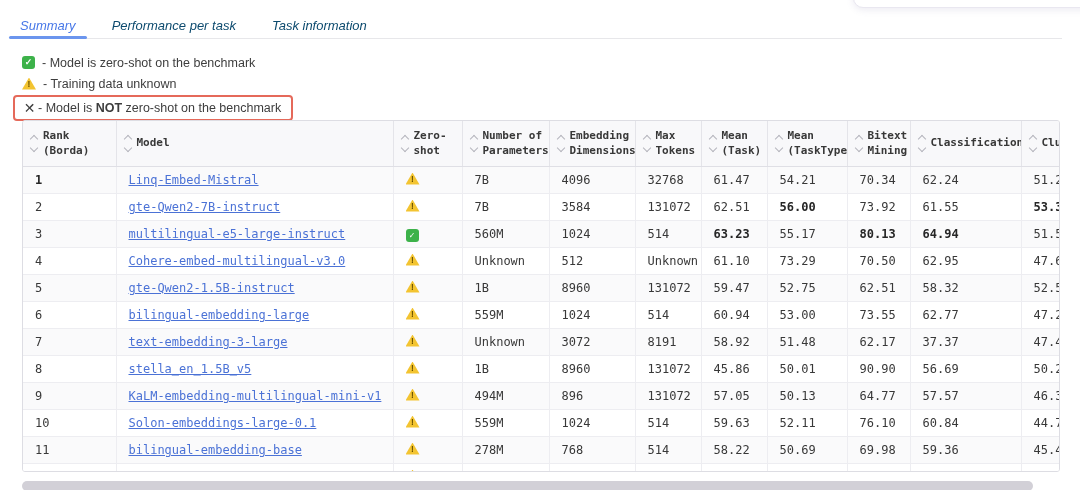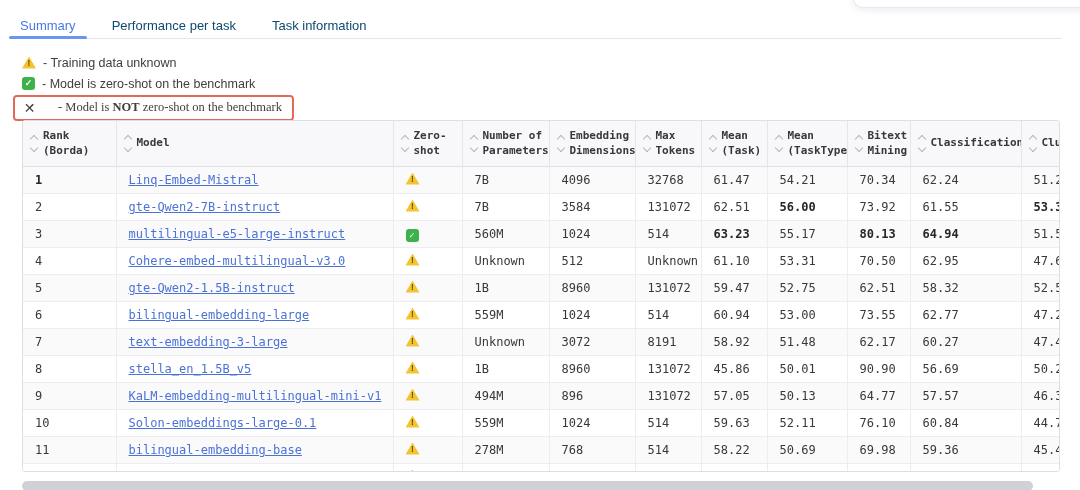--- a/index.html
+++ b/index.html
@@ -1,39 +1,39 @@
 <!DOCTYPE html>
 <html style="--accent-blue: #4878e8; --underline-blue: #6b95ee; --link-blue: #4b72d6; --box-red: #e5695a; --check-green: #3db24a; --warn-yellow: #f3c431; --scroll-gray: #d2d0d7;"><head>
 <meta charset="utf-8">
 <style>
   html,body{margin:0;padding:0;background:#fff;}
   #app{position:relative;width:1080px;height:490px;background:#fff;overflow:hidden;
        font-family:"Liberation Sans",sans-serif;color:#333;}
 
   
   .tabbar{position:absolute;left:14px;top:13px;width:1048px;height:25px;
-          border-bottom:1px solid #e7e7ea;display:flex;align-items:center;}
+          border-bottom:1px solid #e7e7ea;display:flex;align-items:center;font-style:italic;}
   .tab{position:relative;font-size:13px;color:#0c4a6e;padding:0 6px;margin-right:24px;
        height:25px;display:flex;align-items:center;cursor:pointer;white-space:nowrap;}
   .tab.active{color:var(--accent-blue);}
   .tab.active::after{content:"";position:absolute;left:-5px;right:-5px;bottom:-1px;height:3px;
        background:var(--underline-blue);border-radius:2px;}
 
   
   .topright-box{position:absolute;left:853px;top:-30px;width:260px;height:36px;
        border:1px solid #e9e7f0;border-radius:10px;background:#fff;
        box-shadow:0 2px 7px rgba(120,110,160,0.14);}
 
   
   .legend{position:absolute;left:13px;top:52px;font-size:12.5px;color:#3d3d3d;}
   .legend-row{display:flex;align-items:center;height:21px;padding-left:9px;}
   .legend-row .txt{margin-left:7px;}
   .legend-box{display:inline-flex;align-items:center;height:19px;margin-top:1px;
        border:2px solid var(--box-red);border-radius:4px;padding:1px 10px 2px 8px;}
-  .legend-box .txt{margin-left:22px;font-family:Liberation Serif, serif;}
+  .legend-box .txt{margin-left:2px;}
   b{font-weight:bold;}
 
   
   .icon-check{width:13px;height:13px;background:var(--check-green);border-radius:3px;
        display:inline-flex;align-items:center;justify-content:center;flex:0 0 auto;}
   .icon-check::after{content:"✓";color:#fff;font-size:9px;font-weight:bold;line-height:1;}
   .icon-warn{position:relative;width:14px;height:12px;flex:0 0 auto;
        background:var(--warn-yellow);-webkit-clip-path:polygon(50% 0,100% 100%,0 100%);
        clip-path:polygon(50% 0,100% 100%,0 100%);display:inline-block;}
   .icon-warn::after{content:"!";position:absolute;left:0;right:0;top:2.5px;text-align:center;
@@ -79,26 +79,26 @@
     <div class="tab">
       <span>Performance per task</span>
     </div>
     <div class="tab">
       <span>Task information</span>
     </div>
   </div>
 
   <div class="legend">
     <div class="legend-row">
+      <span class="icon-check"></span>
+      <span class="txt">- Model is zero-shot on the benchmark</span>
+    </div>
+    <div class="legend-row">
       <span class="icon-warn"></span>
       <span class="txt">- Training data unknown</span>
-    </div>
-    <div class="legend-row">
-      <span class="icon-check"></span>
-      <span class="txt">- Model is zero-shot on the benchmark</span>
     </div>
     <div class="legend-box">
       <span class="icon-x">✕</span>
       <span class="txt"><span>- Model is </span><b>NOT</b><span> zero-shot on the benchmark</span></span>
     </div>
   </div>
 
   <div class="tablewrap">
     <table>
       <colgroup id="cols">
@@ -288,21 +288,21 @@
             <td>51.54</td>
           </tr>
           <tr>
             <td>4</td>
             <td><a class="mlink">Cohere-embed-multilingual-v3.0</a></td>
             <td><span class="icon-warn"></span></td>
             <td>Unknown</td>
             <td>512</td>
             <td>Unknown</td>
             <td>61.10</td>
-            <td>53.31</td>
+            <td>73.29</td>
             <td>70.50</td>
             <td>62.95</td>
             <td>47.61</td>
           </tr>
           <tr>
             <td>5</td>
             <td><a class="mlink">gte-Qwen2-1.5B-instruct</a></td>
             <td><span class="icon-warn"></span></td>
             <td>1B</td>
             <td>8960</td>
@@ -329,21 +329,21 @@
           <tr>
             <td>7</td>
             <td><a class="mlink">text-embedding-3-large</a></td>
             <td><span class="icon-warn"></span></td>
             <td>Unknown</td>
             <td>3072</td>
             <td>8191</td>
             <td>58.92</td>
             <td>51.48</td>
             <td>62.17</td>
-            <td>60.27</td>
+            <td>37.37</td>
             <td>47.49</td>
           </tr>
           <tr>
             <td>8</td>
             <td><a class="mlink">stella_en_1.5B_v5</a></td>
             <td><span class="icon-warn"></span></td>
             <td>1B</td>
             <td>8960</td>
             <td>131072</td>
             <td>45.86</td>

